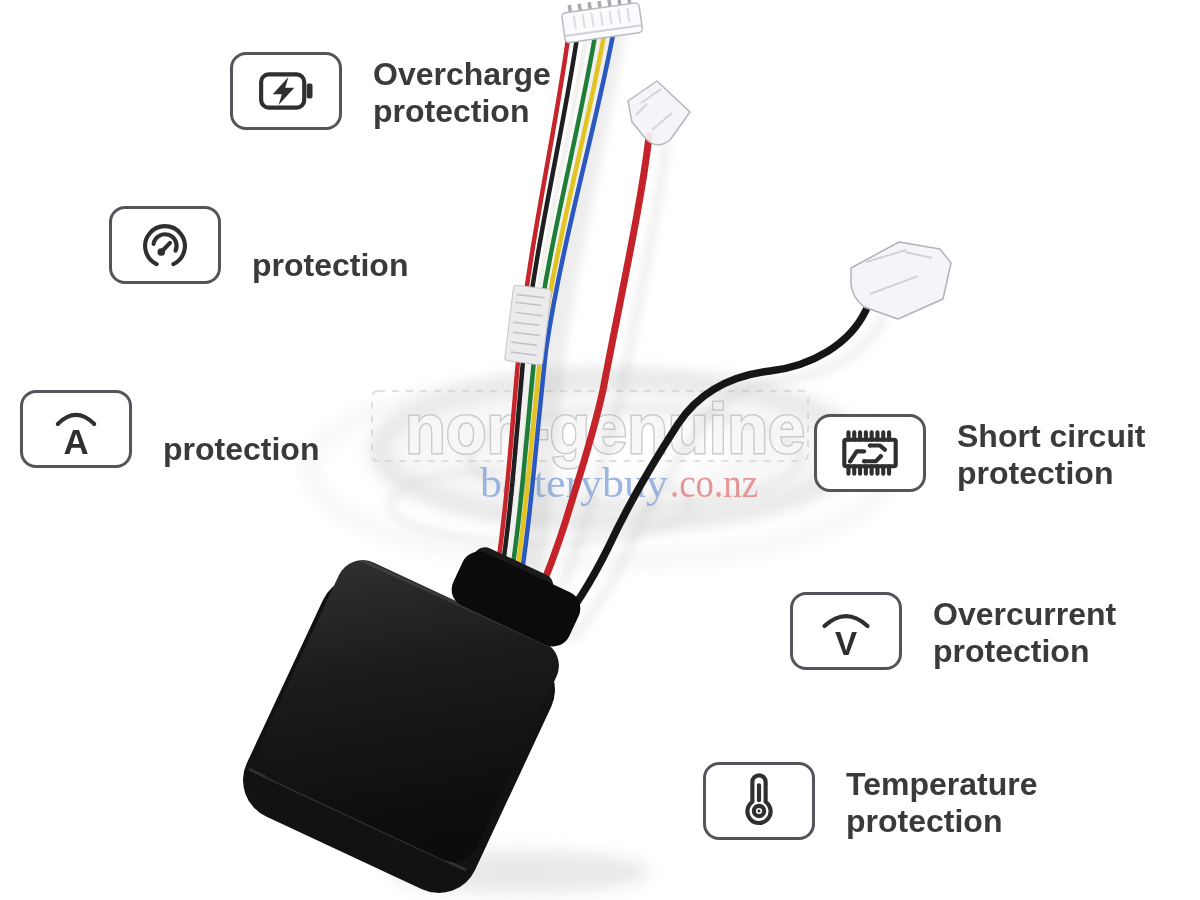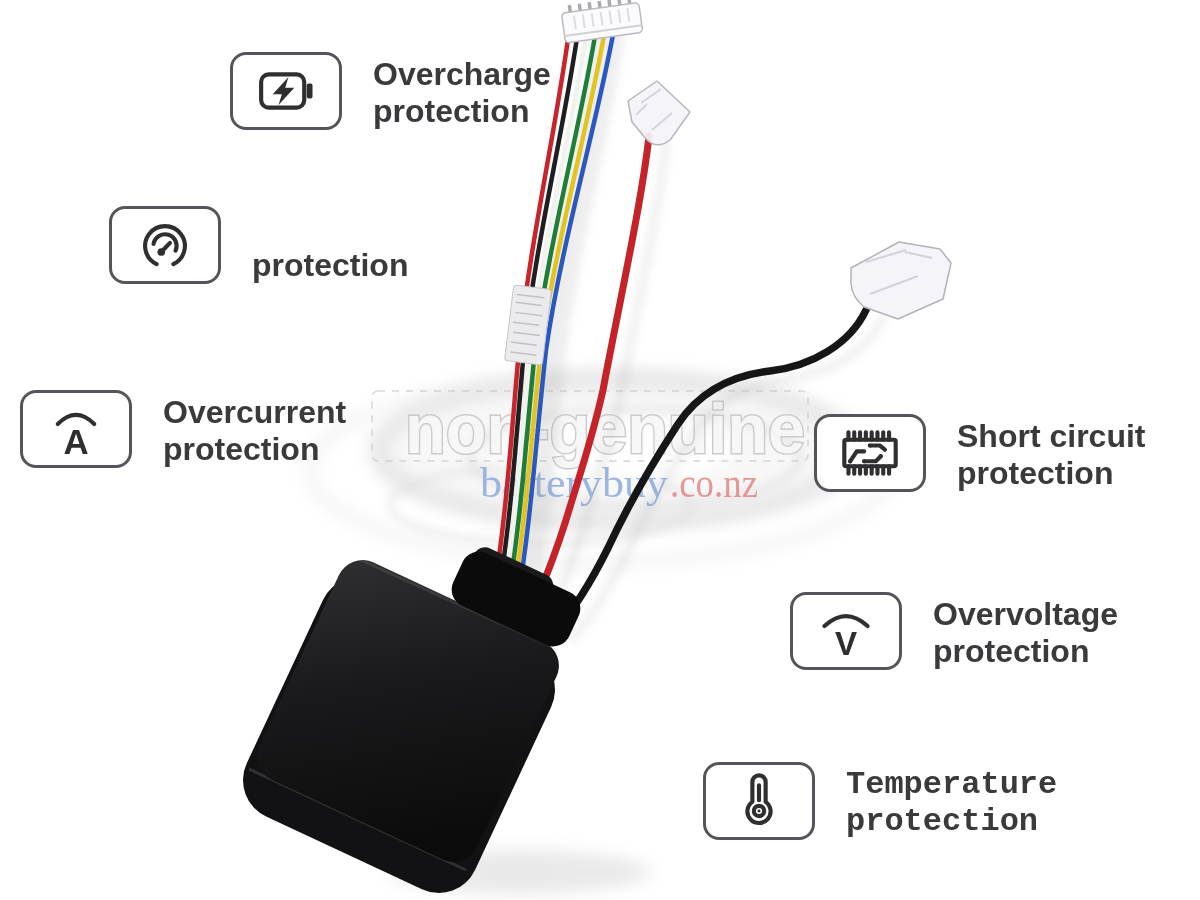--- a/index.html
+++ b/index.html
@@ -136,21 +136,20 @@
   </div>
 
   <div class="feature" style="left:20px;top:390px;">
     <div class="icon-box">
       <svg viewBox="-50 -35 100 70">
         <path class="ic" stroke-width="5.5" d="M -22 -6 Q 0 -28 22 -6"></path>
         <text class="ic-glyph" y="30" text-anchor="middle" font-size="42">A</text>
       </svg>
     </div>
     <div class="label">
-      <div>Overcurrent</div>
       <div>protection</div>
     </div>
   </div>
 
   <div class="feature" style="left:814px;top:414px;">
     <div class="icon-box">
       <svg viewBox="0 0 100 70">
         <rect class="ic" stroke-width="4.4" x="19" y="19" width="62" height="32" rx="2"></rect>
         <path class="ic" stroke-width="4" d="M24 10v9M31 10v9M38 10v9M45 10v9M52 10v9M59 10v9M66 10v9M73 10v9"></path>
         <path class="ic" stroke-width="4" d="M24 51v9M31 51v9M38 51v9M45 51v9M52 51v9M59 51v9M66 51v9M73 51v9"></path>
@@ -170,26 +169,26 @@
   </div>
 
   <div class="feature" style="left:790px;top:592px;">
     <div class="icon-box">
       <svg viewBox="-50 -35 100 70">
         <path class="ic" stroke-width="5.5" d="M -26 -6 Q 0 -30 26 -6"></path>
         <text class="ic-glyph" y="29" text-anchor="middle" font-size="40">V</text>
       </svg>
     </div>
     <div class="label">
-      <div>Overvoltage</div>
-      <div>protection</div>
-    </div>
-  </div>
-
-  <div class="feature" style="left:703px;top:762px;font-family:Liberation Mono, monospace;">
+      <div>Overcurrent</div>
+      <div>protection</div>
+    </div>
+  </div>
+
+  <div class="feature" style="left:703px;top:762px;">
     <div class="icon-box">
       <svg viewBox="0 0 100 70">
         <path class="ic" stroke-width="5" d="M42 12 a8 8 0 0 1 16 0 V36 a14 14 0 1 1 -16 0 Z"></path>
         <path class="ic" stroke-width="4" d="M50 16 V34"></path>
         <circle class="ic" stroke-width="4.6" cx="50" cy="47" r="6.2"></circle>
         <circle class="icf" cx="50" cy="47" r="1.8"></circle>
       </svg>
     </div>
     <div class="label">
       <div>Temperature</div>

